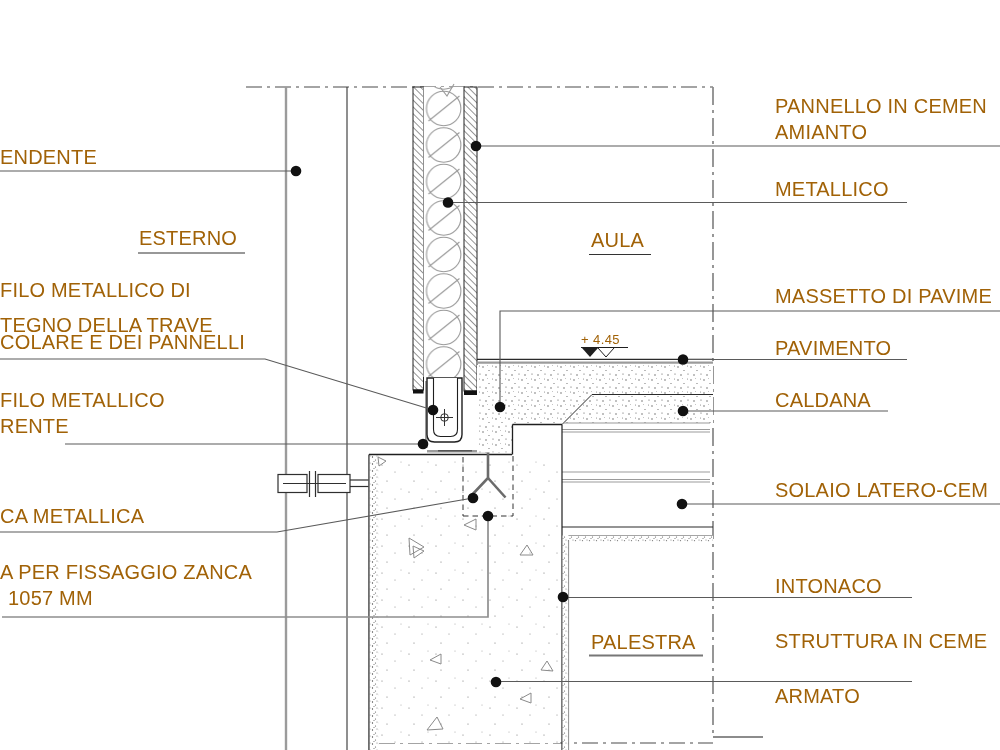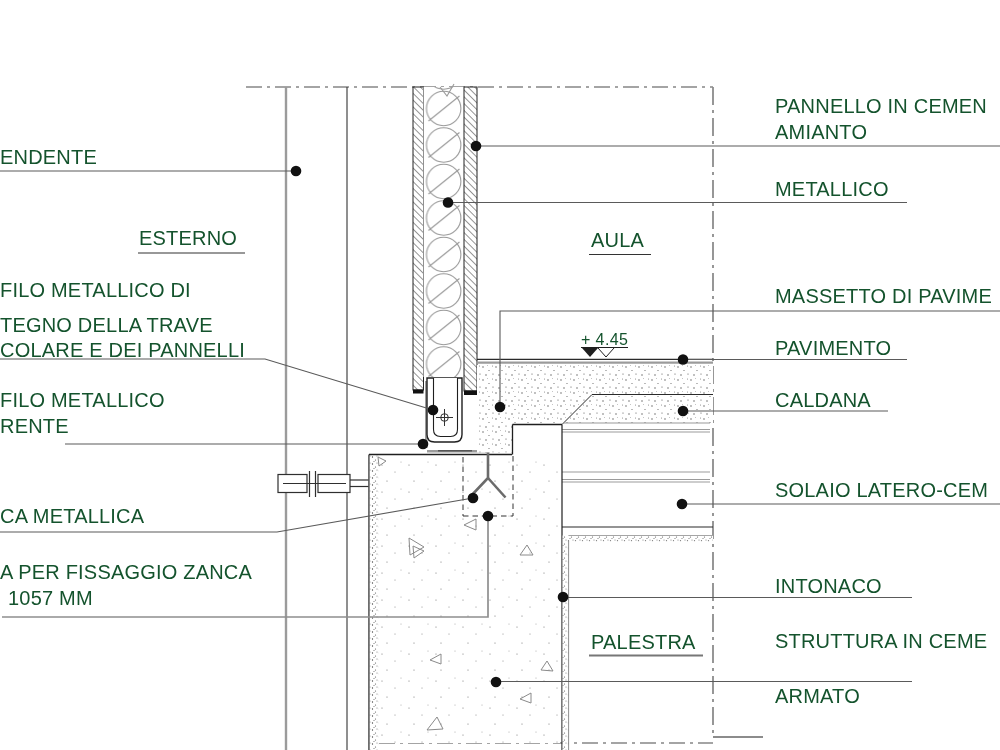--- a/index.html
+++ b/index.html
@@ -2,24 +2,24 @@
 <html><head>
 <meta charset="utf-8">
 <style>
   html,body{margin:0;padding:0;background:#fff;}
   .canvas{
     position:relative;width:1000px;height:750px;background:#ffffff;overflow:hidden;
     font-family:"Liberation Sans", sans-serif;
   }
   .canvas svg{position:absolute;left:0;top:0;}
   .lbl{
-    position:absolute;font-size:20px;line-height:22px;color:#14532d;
+    position:absolute;font-size:20px;line-height:22px;color:#a16207;
     white-space:nowrap;letter-spacing:0.2px;
   }
-  .lbl.small{font-size:16px;letter-spacing:0.4px;}
+  .lbl.small{font-size:13px;letter-spacing:0.4px;}
 </style>
 </head>
 <body>
 
 <div class="canvas">
 
 <svg width="1000" height="750" viewBox="0 0 1000 750">
   <defs>
     <pattern id="hatch" width="4.8" height="4.8" patternUnits="userSpaceOnUse" patternTransform="rotate(-45)">
       <rect width="4.8" height="4.8" fill="#ffffff"></rect>
@@ -194,21 +194,21 @@
 </svg>
 
   <div class="lbl" style="left:139px;top:227px;">ESTERNO</div>
   <div class="lbl" style="left:591px;top:229px;">AULA</div>
   <div class="lbl" style="left:591px;top:631px;">PALESTRA</div>
   <div class="lbl small" style="left:581px;top:329px;">+ 4.45</div>
 
   <div class="lbl" style="left:0;top:146px;">ENDENTE</div>
   <div class="lbl" style="left:0;top:279px;">FILO METALLICO DI</div>
   <div class="lbl" style="left:0;top:314px;">TEGNO DELLA TRAVE</div>
-  <div class="lbl" style="left:0;top:339px;">COLARE E DEI PANNELLI</div>
+  <div class="lbl" style="left:0;top:331px;">COLARE E DEI PANNELLI</div>
   <div class="lbl" style="left:0;top:389px;">FILO METALLICO</div>
   <div class="lbl" style="left:0;top:415px;">RENTE</div>
   <div class="lbl" style="left:0;top:505px;">CA METALLICA</div>
   <div class="lbl" style="left:0;top:561px;">A PER FISSAGGIO ZANCA</div>
   <div class="lbl" style="left:8px;top:587px;">1057 MM</div>
 
   <div class="lbl" style="left:775px;top:95px;">PANNELLO IN CEMEN</div>
   <div class="lbl" style="left:775px;top:121px;">AMIANTO</div>
   <div class="lbl" style="left:775px;top:178px;">METALLICO</div>
   <div class="lbl" style="left:775px;top:285px;">MASSETTO DI PAVIME</div>

